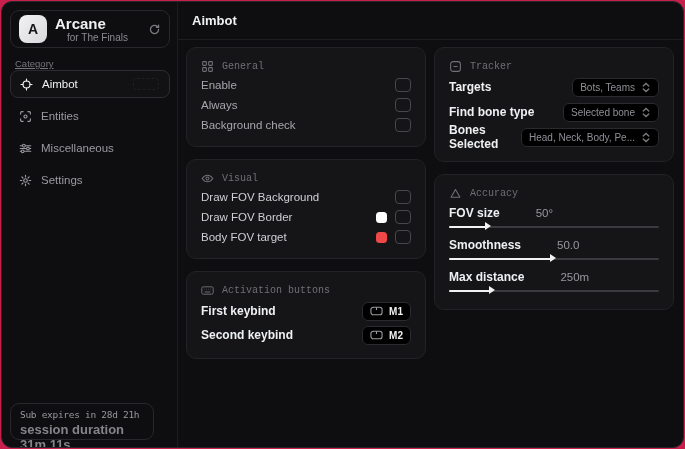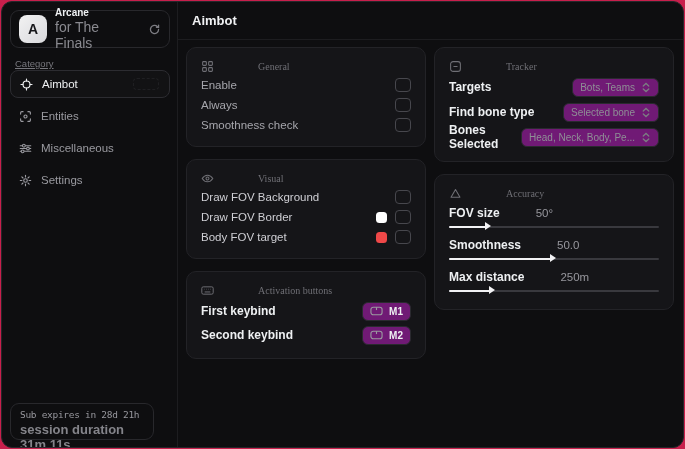--- a/index.html
+++ b/index.html
@@ -5,22 +5,22 @@
   * { margin:0; padding:0; box-sizing:border-box; }
   html,body { width:685px; height:449px; background:#c81f4c; font-family:"Liberation Sans", sans-serif; }
   .stage { position:relative; width:685px; height:449px; overflow:hidden; }
   .window { position:absolute; inset:1px; background:#0e0e10; border:1px solid #26262a; border-radius:11px; overflow:hidden; display:flex; }
 
   
   .sidebar { width:176px; height:100%; border-right:1px solid #1d1d20; position:relative; flex:none; }
   .side-head { position:absolute; left:8px; top:8px; width:160px; height:38px; border:1px solid #28282c; border-radius:9px; display:flex; align-items:center; padding:0 8px; gap:8px; }
   .logo { width:28px; height:28px; border-radius:8px; background:linear-gradient(135deg,#f2f2f3,#d9d9dc); color:#17171a; font-weight:bold; font-size:14px; display:flex; align-items:center; justify-content:center; flex:none; }
   .side-title { flex:1; line-height:1.15; }
-  .app-name { color:#eef0f2; font-size:10px; font-weight:bold; }
-  .app-sub { color:#8a8a90; font-size:14px; }
+  .app-name { color:#eef0f2; font-size:15px; font-weight:bold; }
+  .app-sub { color:#8a8a90; font-size:10px;text-align:center; }
   .refresh { color:#7c7c82; width:13px; height:13px; flex:none; cursor:pointer; }
 
   .cat-label { position:absolute; left:13px; top:56px; color:#77777d; font-size:9.5px;text-decoration:underline; }
 
   .nav { position:absolute; left:8px; top:68px; width:160px; }
   .nav-item { display:flex; align-items:center; gap:9px; height:28px; padding:0 9px; border-radius:8px; color:#9a9aa0; font-size:11.5px; margin-bottom:4px; position:relative; }
   .nav-item.active { border:1px solid #2c2c31; color:#eef0f2; background:#121214; }
   .nav-item .nicon { width:13px; height:13px; flex:none; }
   .hint-dashes { position:absolute; right:10px; width:26px; height:12px; border:1px dashed #2a2a2e; border-radius:4px; opacity:.55; }
 
@@ -33,33 +33,33 @@
   .main-head { height:38px; border-bottom:1px solid #1d1d20; display:flex; align-items:center; padding:0 14px; }
   .page-title { color:#f0f1f3; font-size:13px; font-weight:bold; }
   .content { position:relative; }
   .col { position:absolute; width:240px; }
   .col-left { left:8px; top:7px; }
   .col-right { left:256px; top:7px; }
 
   .card { background:#151518; border:1px solid #232327; border-radius:10px; padding:12px 14px 14px; margin-bottom:12px; }
   .card-head { display:flex; align-items:center; gap:8px; height:12px; color:#6f6f75; }
   .card-head .cicon { width:13px; height:13px; }
-  .card-title { font-family:Liberation Serif, serif; font-size:10px;margin-left:36px; }
+  .card-title { font-family:Liberation Mono, monospace; font-size:10px; }
 
   .crow { display:flex; align-items:center; justify-content:space-between; margin-top:6px; height:14px; }
   .crow.tall { height:18px; margin-top:6px; }
   .row-label { font-size:11.5px; color:#a6a6ac; }
   .row-label.bright { color:#cfcfd4; }
   .row-label.bold { color:#eef0f2; font-weight:bold; font-size:12px; }
   .row-right { display:flex; align-items:center; gap:8px; }
 
   .checkbox { width:16px; height:14px; border:1.5px solid #47474d; border-radius:4px; background:transparent; cursor:pointer; }
   .swatch { width:11px; height:11px; border-radius:3.5px; cursor:pointer; }
 
-  .pill { display:flex; align-items:center; gap:6px; background:#701a75; border:1px solid #2a2a2f; border-radius:6px; height:19px; padding:0 7px; cursor:pointer; }
+  .pill { display:flex; align-items:center; gap:6px; background:#000000; border:1px solid #2a2a2f; border-radius:6px; height:19px; padding:0 7px; cursor:pointer; }
   .pill .ptext { font-size:10px; color:#8f8f96; white-space:nowrap; }
   .pill .ktext { font-size:10px; color:#eef0f2; font-weight:bold; }
   .pill .picon { width:10px; height:11px; color:#7c7c82; flex:none; }
   .pill .micon { width:13px; height:10px; color:#9a9aa0; flex:none; }
 
   .trow { display:flex; align-items:center; justify-content:space-between; margin-top:5px; height:20px; }
 
   .slider-group { margin-top:6px; }
   .slider-row { display:flex; align-items:center; height:16px;gap:36px; }
   .slider-val { font-size:11.5px; color:#97979d; }
@@ -149,21 +149,21 @@
             </div>
             <div class="crow">
               <span class="row-label">Enable</span>
               <span class="checkbox"></span>
             </div>
             <div class="crow">
               <span class="row-label">Always</span>
               <span class="checkbox"></span>
             </div>
             <div class="crow">
-              <span class="row-label">Smoothness check</span>
+              <span class="row-label">Background check</span>
               <span class="checkbox"></span>
             </div>
           </div>
 
           <div class="card">
             <div class="card-head">
               <svg class="cicon" viewBox="0 0 16 16" fill="none" stroke="currentColor" stroke-width="1.3">
                   <path d="M1.5 8S4 3.9 8 3.9 14.5 8 14.5 8 12 12.1 8 12.1 1.5 8 1.5 8Z"></path>
                   <circle cx="8" cy="8" r="1.8"></circle>
                 </svg>

